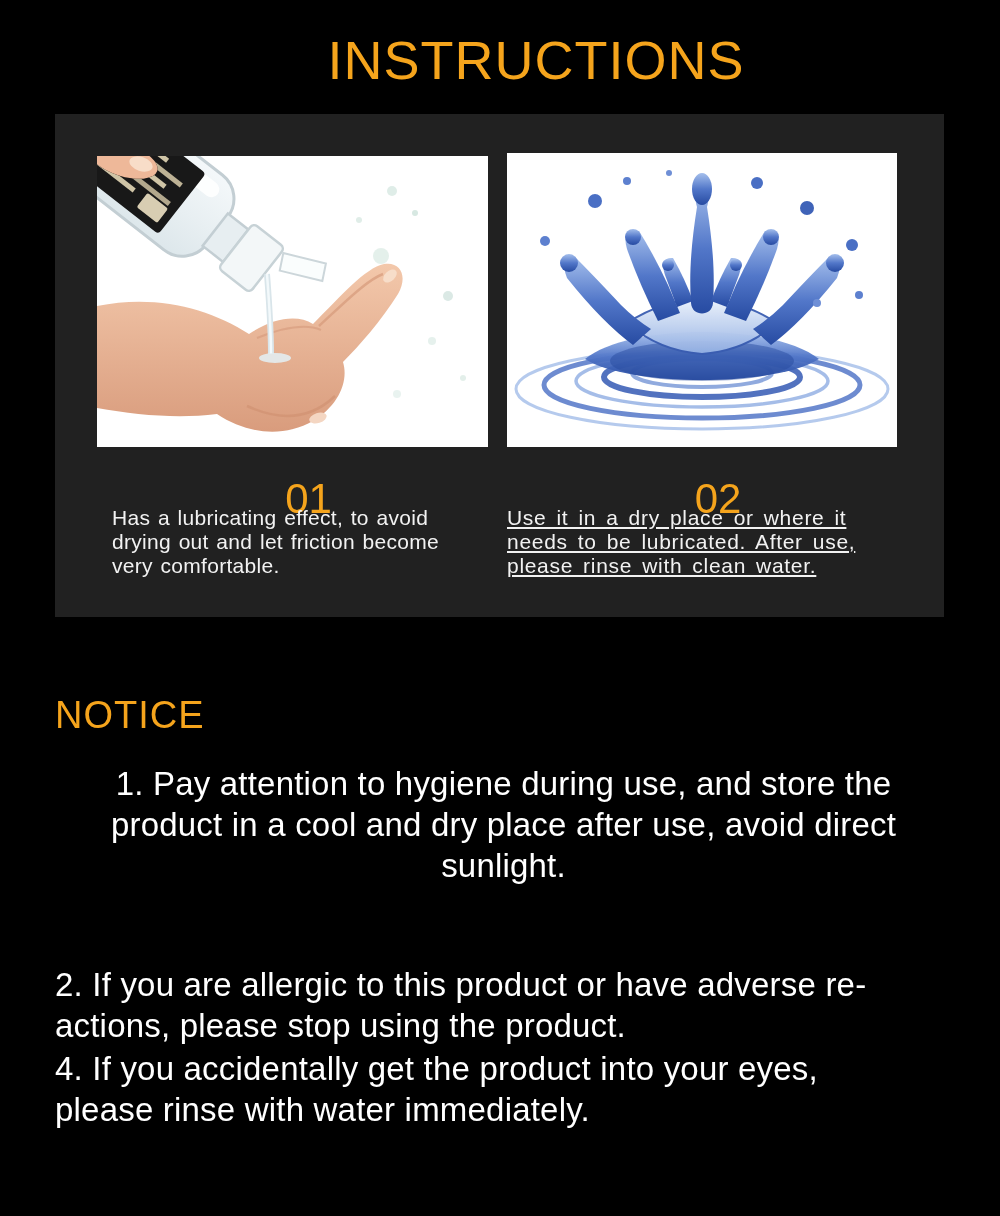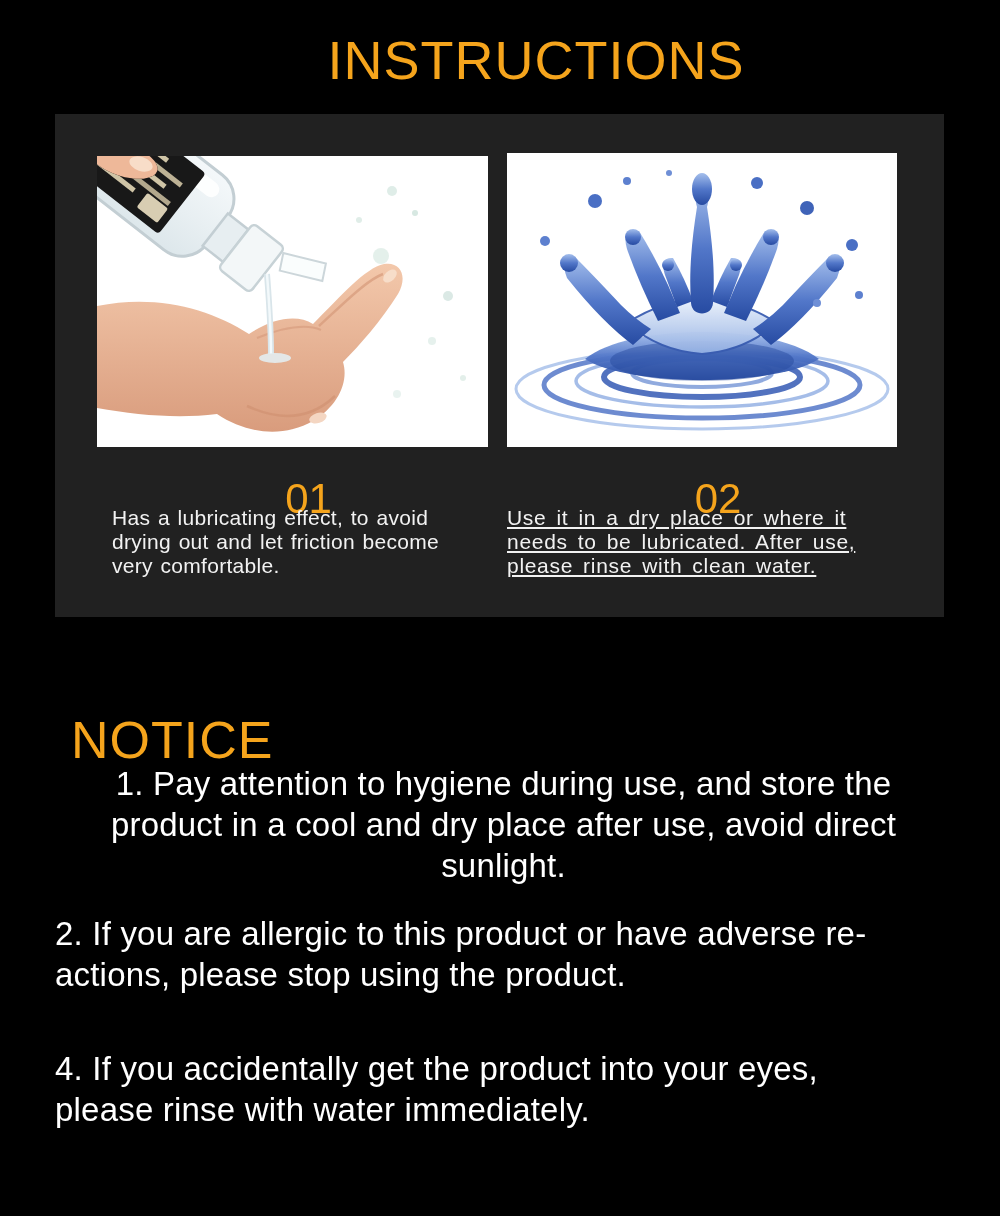--- a/index.html
+++ b/index.html
@@ -28,29 +28,29 @@
   }
   .num-1{left:42px;width:391px;}
   .num-2{left:452px;width:390px;}
   .step-desc{
     position:absolute;top:392px;margin:0;color:#f2f2f2;
     font-size:21px;line-height:24px;white-space:pre-line;
   }
   .desc-1{left:57px;width:382px;letter-spacing:0.3px;word-spacing:1.5px;}
   .desc-2{left:452px;width:398px;letter-spacing:0.7px;word-spacing:3.5px;text-decoration:underline;}
   .notice-heading{
-    position:absolute;left:55px;top:694px;margin:16px;
-    font-size:52px;font-weight:400;letter-spacing:1px;color:#F5A41C;
+    position:absolute;left:55px;top:694px;margin:0;
+    font-size:38px;font-weight:400;letter-spacing:1px;color:#F5A41C;
   }
   .notice-item{
     position:absolute;left:55px;width:897px;margin:0;color:#fff;
     font-size:33px;line-height:41px;white-space:pre-line;letter-spacing:0.2px;
   }
   .item-1{top:763px;text-align:center;}
-  .item-2{top:913px;}
+  .item-2{top:964px;}
   .item-3{top:1048px;}
 </style>
 </head>
 <body>
 
 <div class="page">
 
   <h1 class="page-title">INSTRUCTIONS</h1>
 
   <section class="panel">

